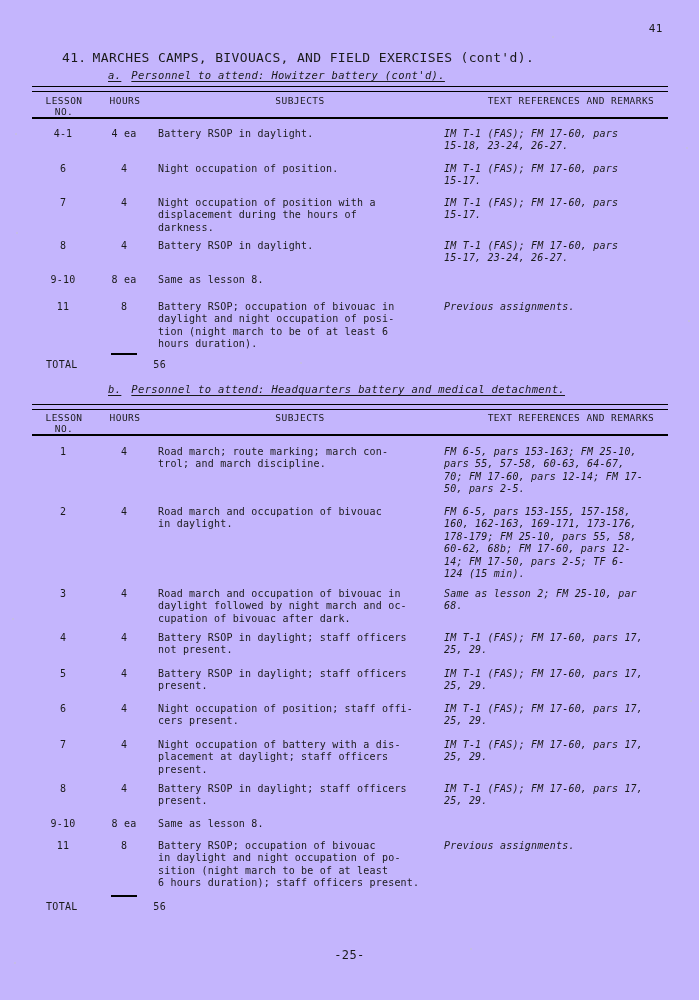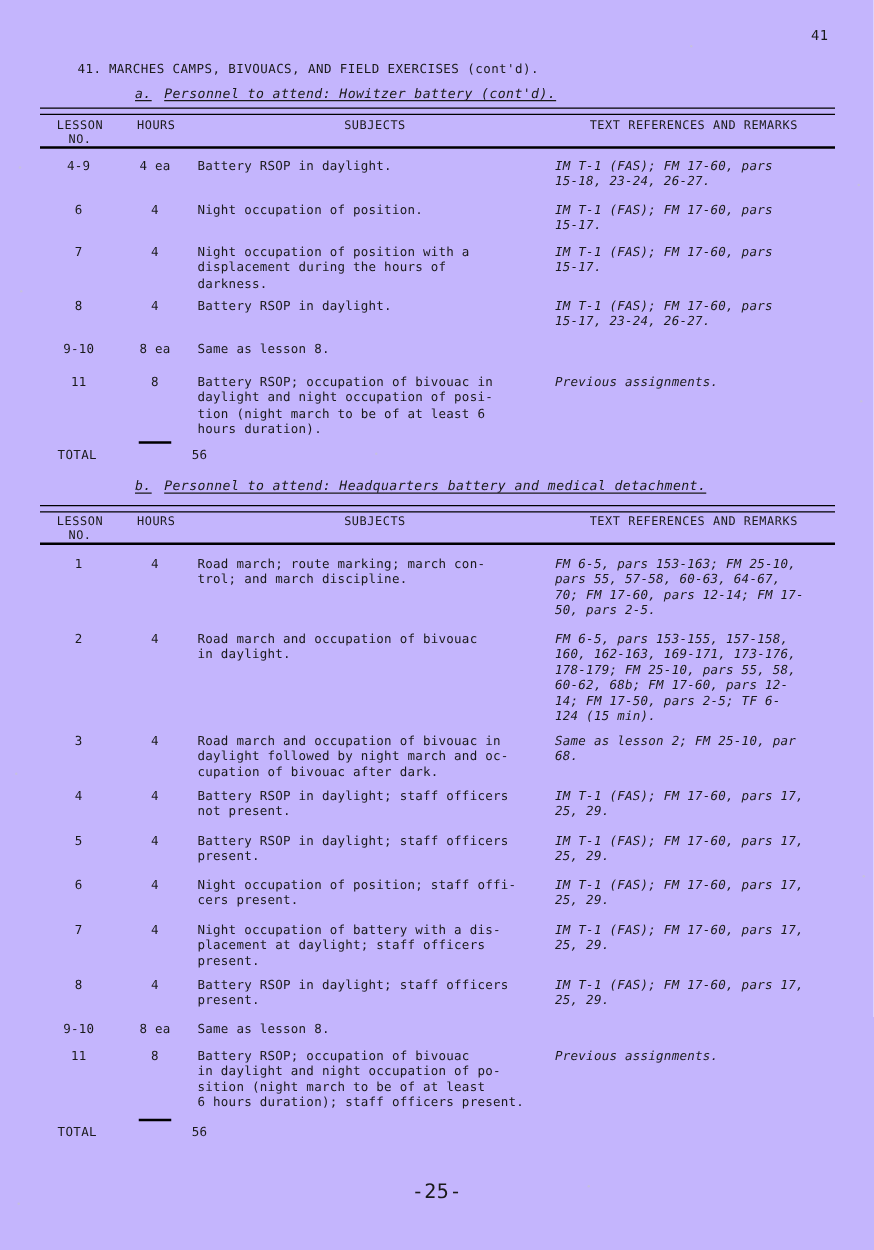--- a/index.html
+++ b/index.html
@@ -27,21 +27,21 @@
     position: absolute;
     top: 22px;
     right: 36px;
     font-size: 11px;
     letter-spacing: 0.5px;
   }
   
   .sec-title {
     position: absolute;
     left: 62px;
-    font-size: 10px;
+    font-size: 13px;
     letter-spacing: 0.35px;
     white-space: nowrap;
   }
   .sec-title .num { margin-right: 6px; }
   .sub-title {
     position: absolute;
     left: 108px;
     font-size: 10.5px;
     letter-spacing: 0.35px;
     white-space: nowrap;
@@ -71,21 +71,21 @@
     letter-spacing: 0.45px;
   }
   .th {
     position: absolute;
     text-align: center;
     white-space: nowrap;
   }
   .th-lesson { left: 2px; width: 60px; line-height: 11px; }
   .th-hours  { left: 62px; width: 62px; }
   .th-subj   { left: 128px; width: 280px; }
-  .th-refs   { left: 410px; width: 226px; }
+  .th-refs   { left: 426px; width: 226px; }
 
   .row {
     position: absolute;
     left: 32px;
     width: 636px;
     font-size: 10px;
     line-height: 12.4px;
     letter-spacing: 0.2px;
   }
   .c-lesson {
@@ -138,21 +138,21 @@
     width: 60px;
     text-align: right;
   }
   
   .page-num-bottom {
     position: absolute;
     bottom: 38px;
     left: 0;
     width: 100%;
     text-align: center;
-    font-size: 16px;
+    font-size: 12px;
     letter-spacing: 0.4px;
   }
   
   .speck {
     position: absolute;
     background: #c9c9c9;
     border-radius: 50%;
     opacity: .55;
   }
 </style>
@@ -179,21 +179,21 @@
       <div>NO.</div>
     </div>
     <div class="th th-hours" style="top:0px;">HOURS</div>
     <div class="th th-subj" style="top:0px;">SUBJECTS</div>
     <div class="th th-refs" style="top:0px;">TEXT REFERENCES AND REMARKS</div>
   </div>
 
   <div class="rule-mid" style="top:117px;"></div>
 
   <div class="row" style="top:128px;">
-    <div class="c-lesson">4-9</div>
+    <div class="c-lesson">4-1</div>
     <div class="c-hours">4 ea</div>
     <div class="c-subject">Battery RSOP in daylight.</div>
     <div class="c-refs">IM T-1 (FAS); FM 17-60, pars
 15-18, 23-24, 26-27.</div>
   </div>
 
   <div class="row" style="top:163px;">
     <div class="c-lesson">6</div>
     <div class="c-hours">4</div>
     <div class="c-subject">Night occupation of position.</div>

